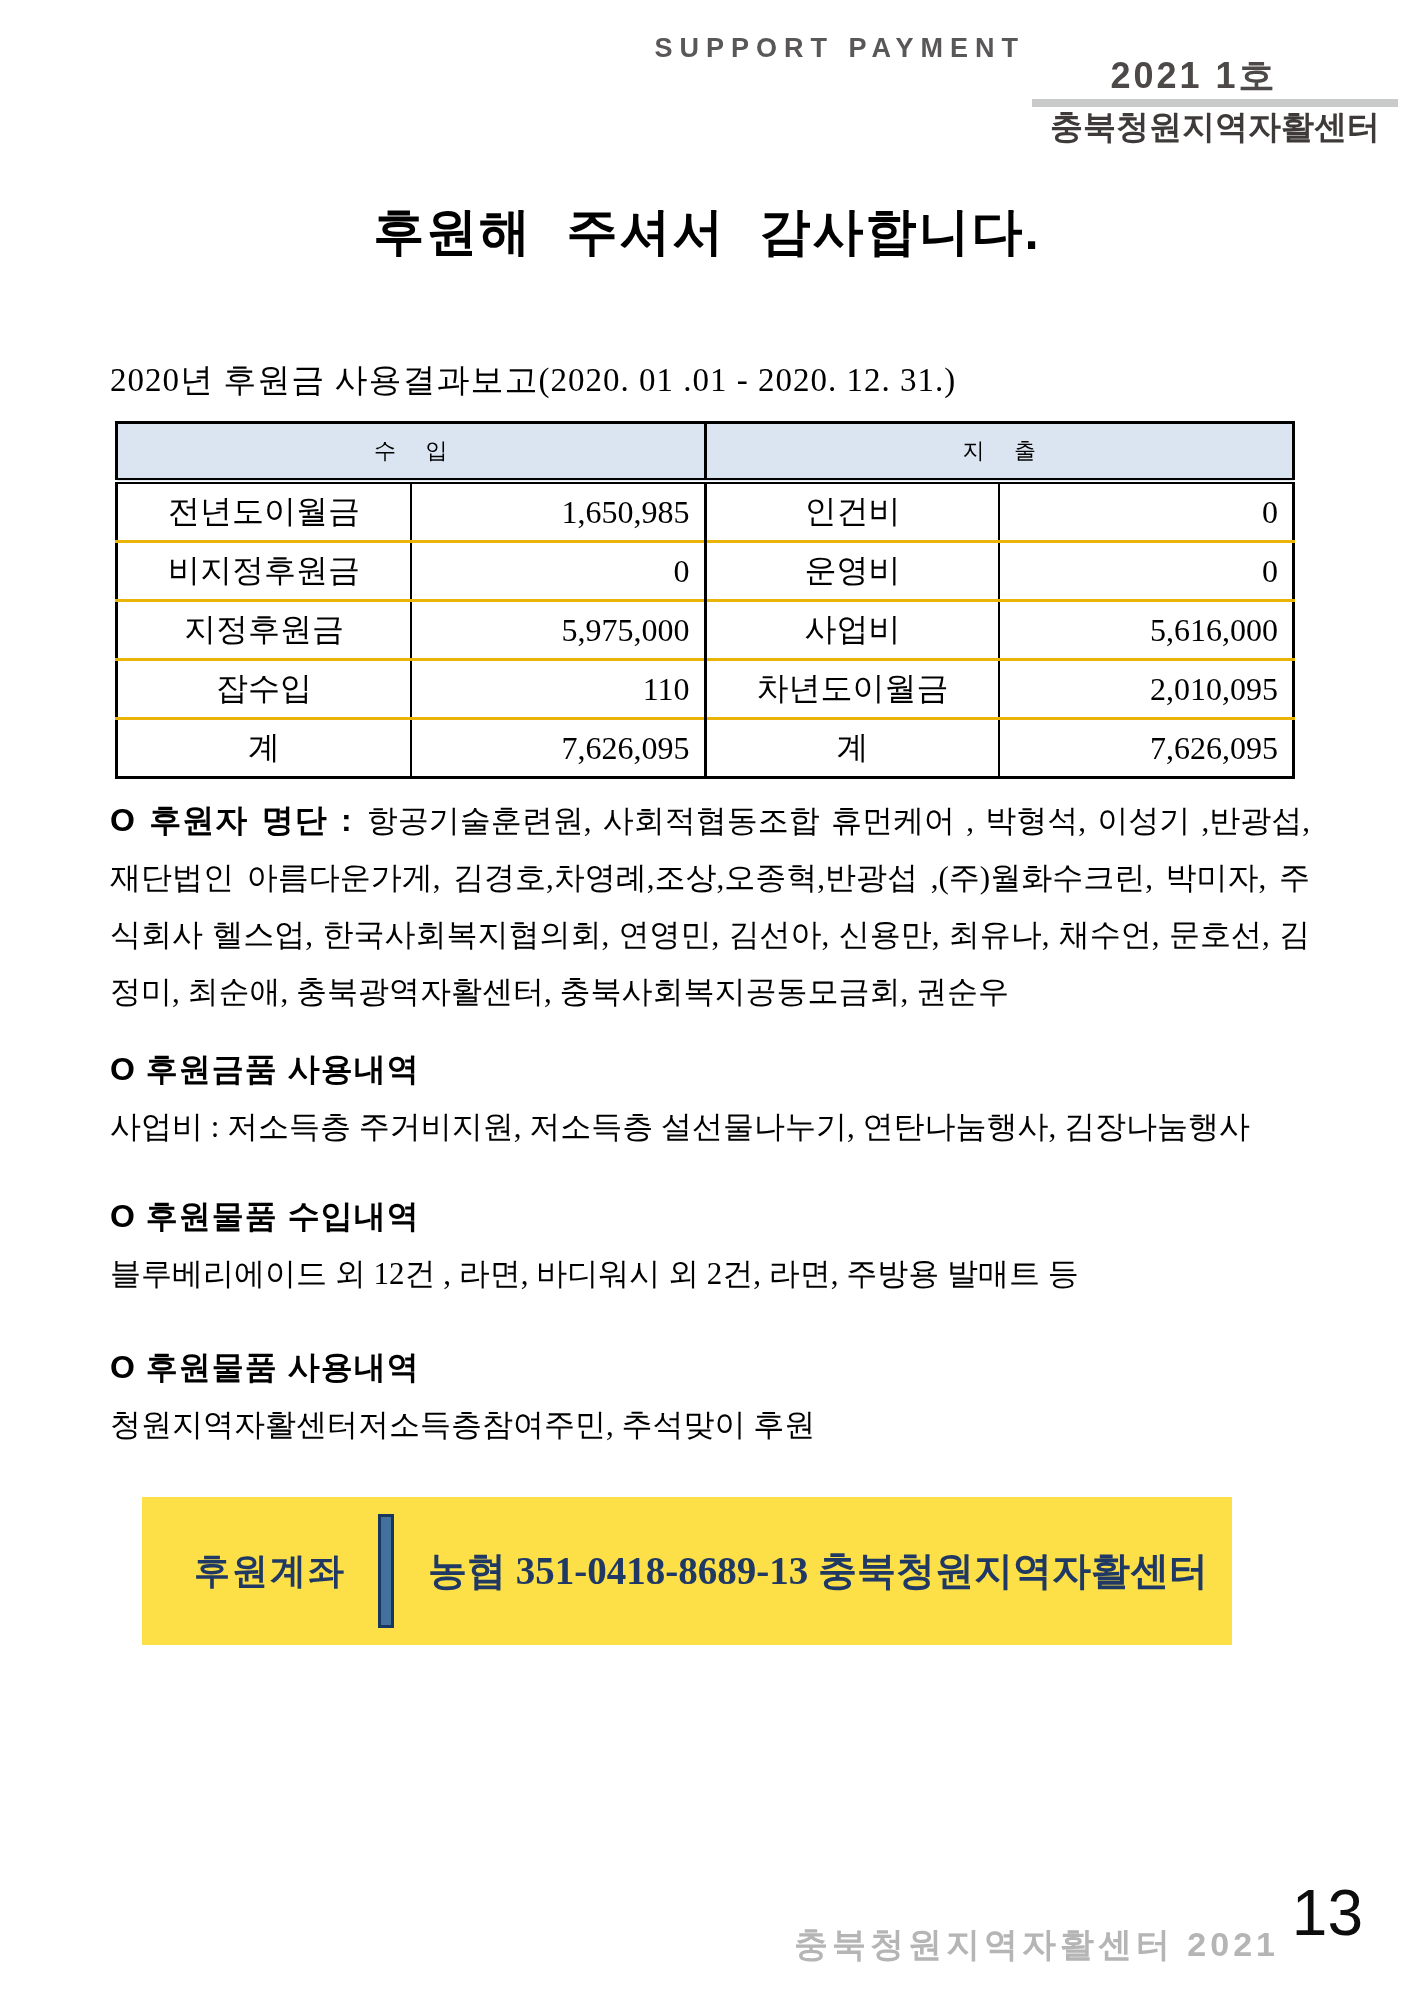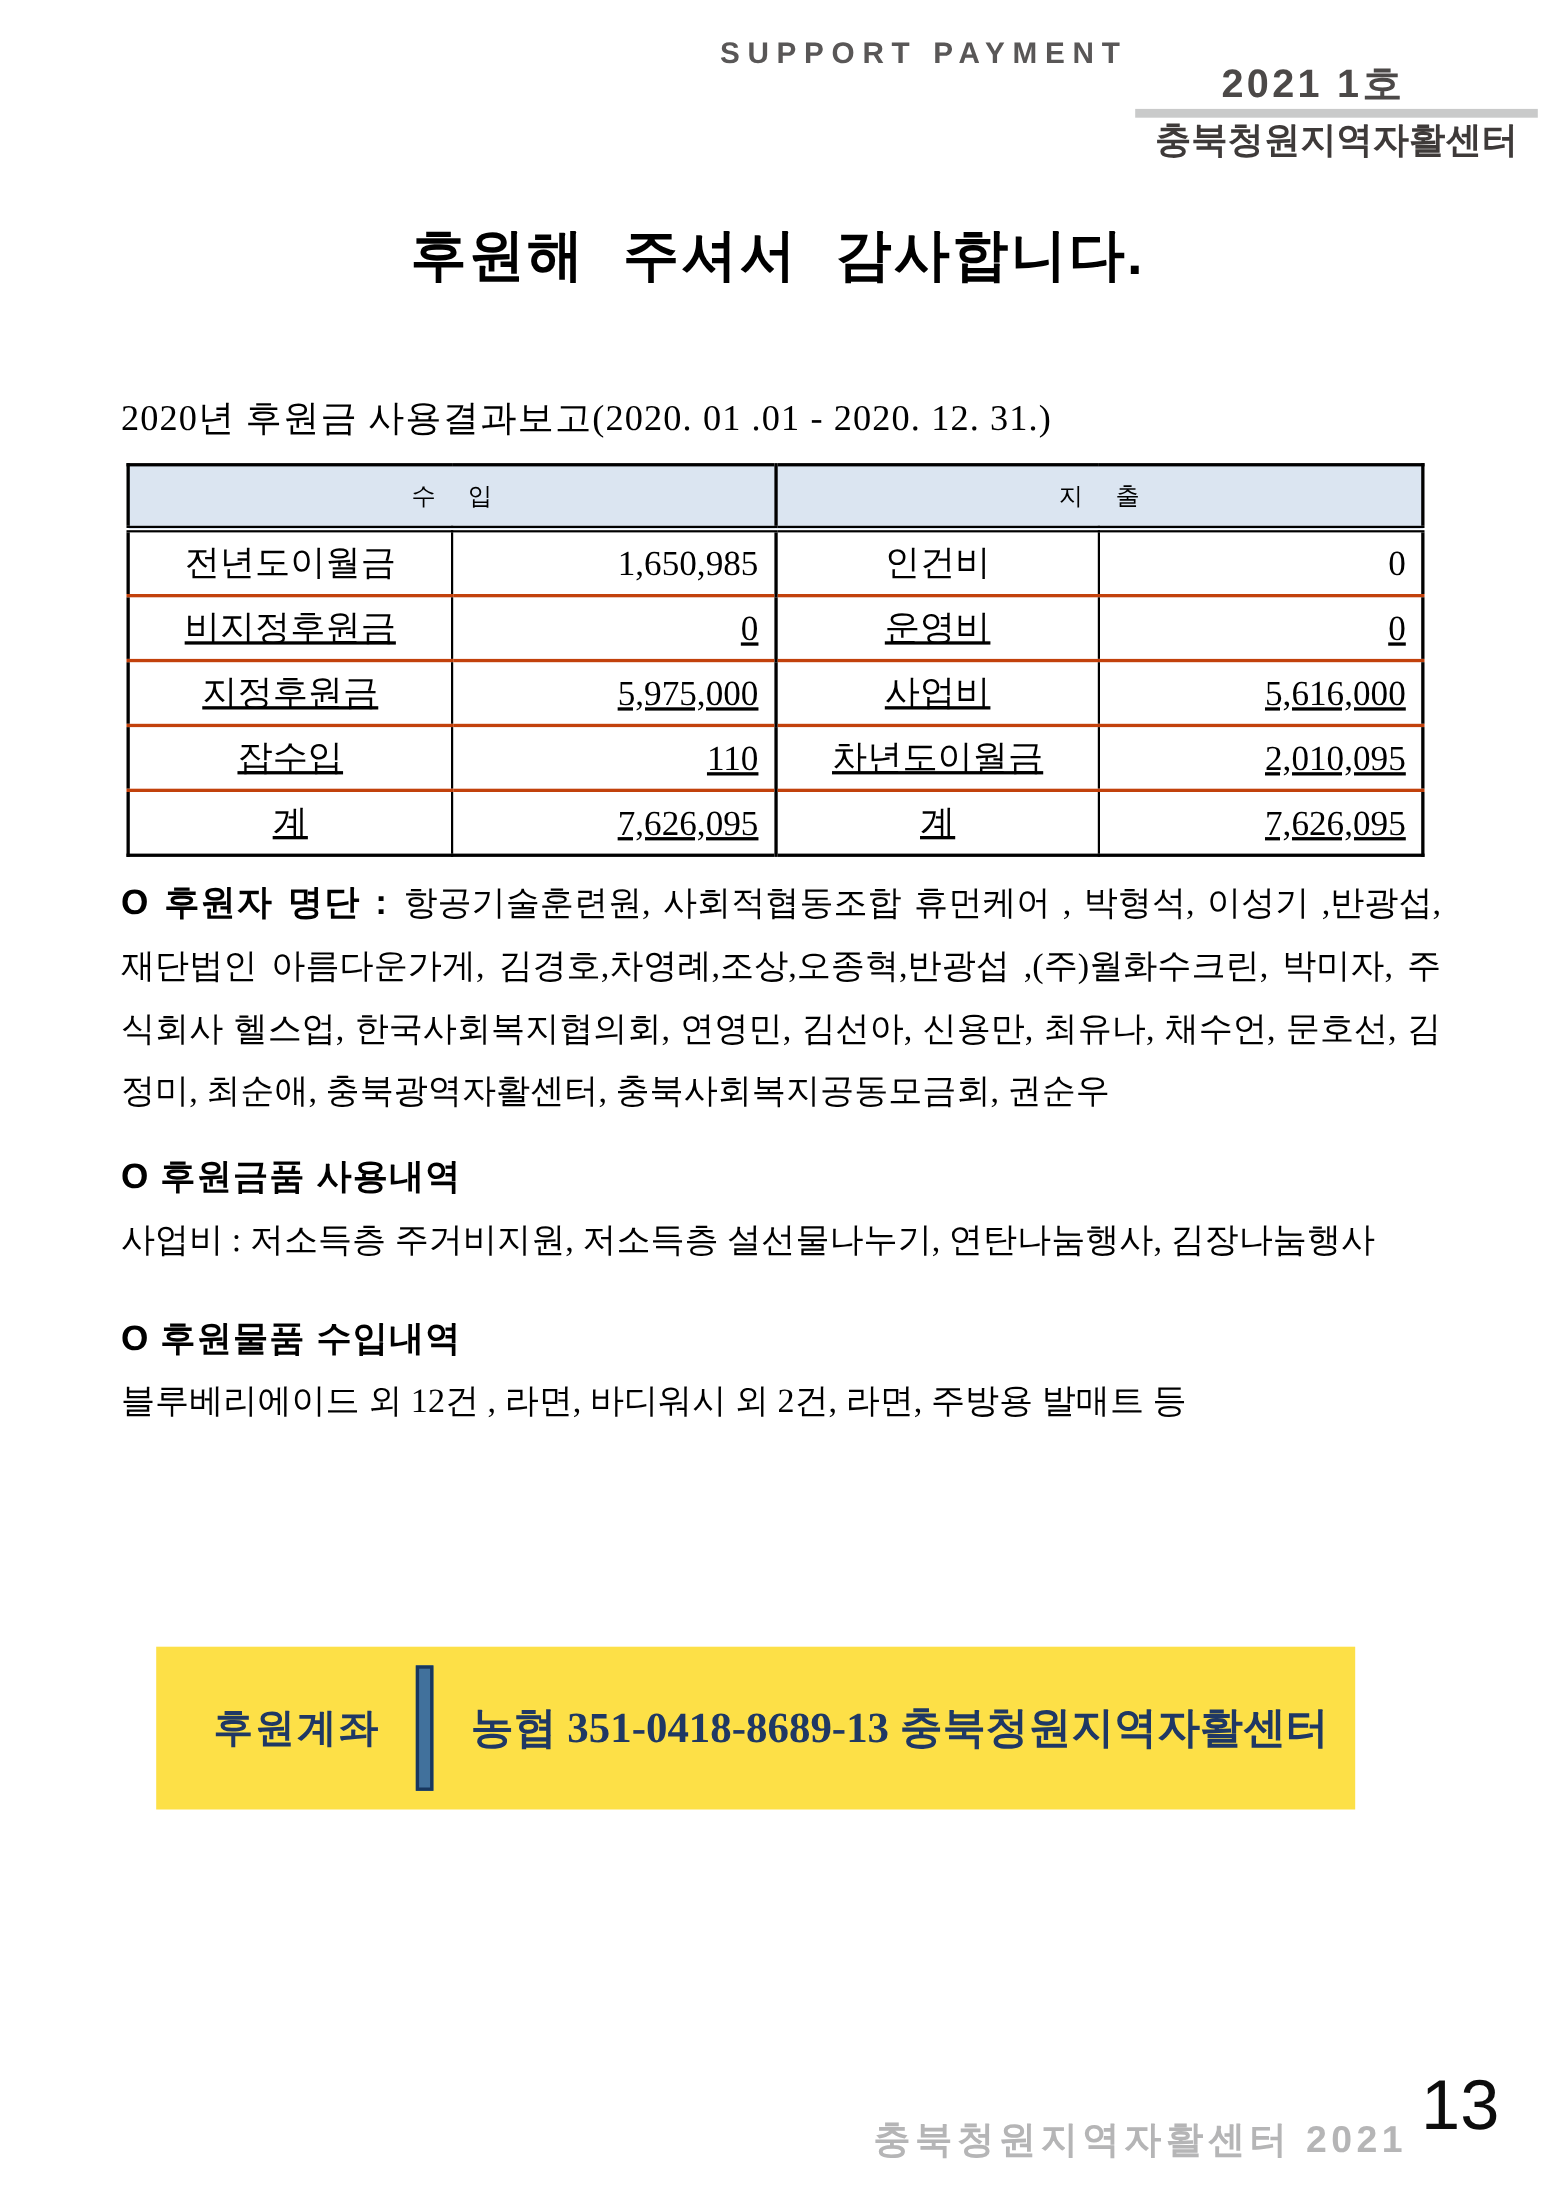--- a/index.html
+++ b/index.html
@@ -42,21 +42,21 @@
   .report-table {
     position:absolute; top:421px; left:115px; width:1180px;
     border-collapse:collapse; border:3px solid #000;
     font-family:"Liberation Serif", serif;
   }
   .report-table th {
     background:#dbe5f1; border:2px solid #000; border-bottom:6px double #000;
     height:52px; font-size:22px; font-weight:normal; word-spacing:24px;
   }
   .report-table td { border:2px solid #000; height:54px; font-size:32px; }
-  .report-table tbody tr:not(:first-child) td { border-top:3px solid #c2410c;text-decoration:underline; }
+  .report-table tbody tr:not(:first-child) td { border-top:3px solid #eab308; }
   .report-table th:first-child,
   .report-table td:nth-child(2) { border-right:3px solid #000; }
   .report-table .lbl { text-align:center; }
   .report-table .val { text-align:right; padding-right:14px; }
 
   
   .sec { position:absolute; left:110px; width:1200px; }
   .sec-head {
     font-family:"Liberation Sans", sans-serif; font-weight:bold;
     font-size:32px; letter-spacing:1px;
@@ -170,20 +170,24 @@
 
   <div class="sec sec-donors">
     <span class="sec-head inline">O 후원자 명단 :</span><span class="sec-body">항공기술훈련원, 사회적협동조합 휴먼케어 , 박형석, 이성기 ,반광섭, 재단법인 아름다운가게, 김경호,차영례,조상,오종혁,반광섭 ,(주)월화수크린, 박미자, 주식회사 헬스업, 한국사회복지협의회, 연영민, 김선아, 신용만, 최유나, 채수언, 문호선, 김정미, 최순애, 충북광역자활센터, 충북사회복지공동모금회, 권순우</span>
   </div>
 
   <div class="sec sec-goods-in">
     <div class="sec-head">O 후원물품 수입내역</div>
     <div class="sec-body sec-gap">블루베리에이드 외 12건 , 라면, 바디워시 외 2건, 라면, 주방용 발매트 등</div>
   </div>
 
+  <div class="sec sec-goods-use">
+    <div class="sec-head">O 후원물품 사용내역</div>
+    <div class="sec-body sec-gap">청원지역자활센터저소득층참여주민, 추석맞이 후원</div>
+  </div>
 
   <div class="account-box">
     <div class="account-label">후원계좌</div>
     <div class="account-bar"></div>
     <div class="account-value">농협 351-0418-8689-13 충북청원지역자활센터</div>
   </div>
 
   <div class="footer-org">충북청원지역자활센터 2021</div>
   <div class="footer-page">13</div>
 

